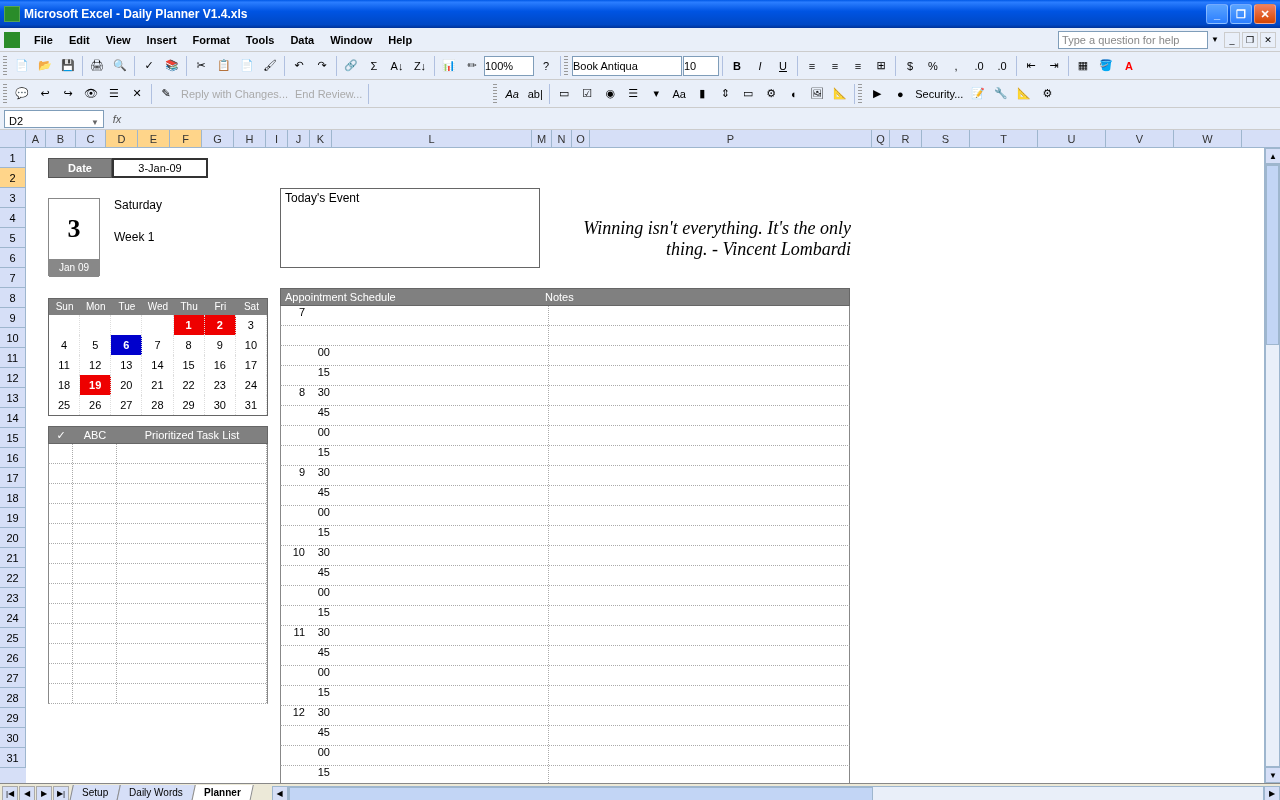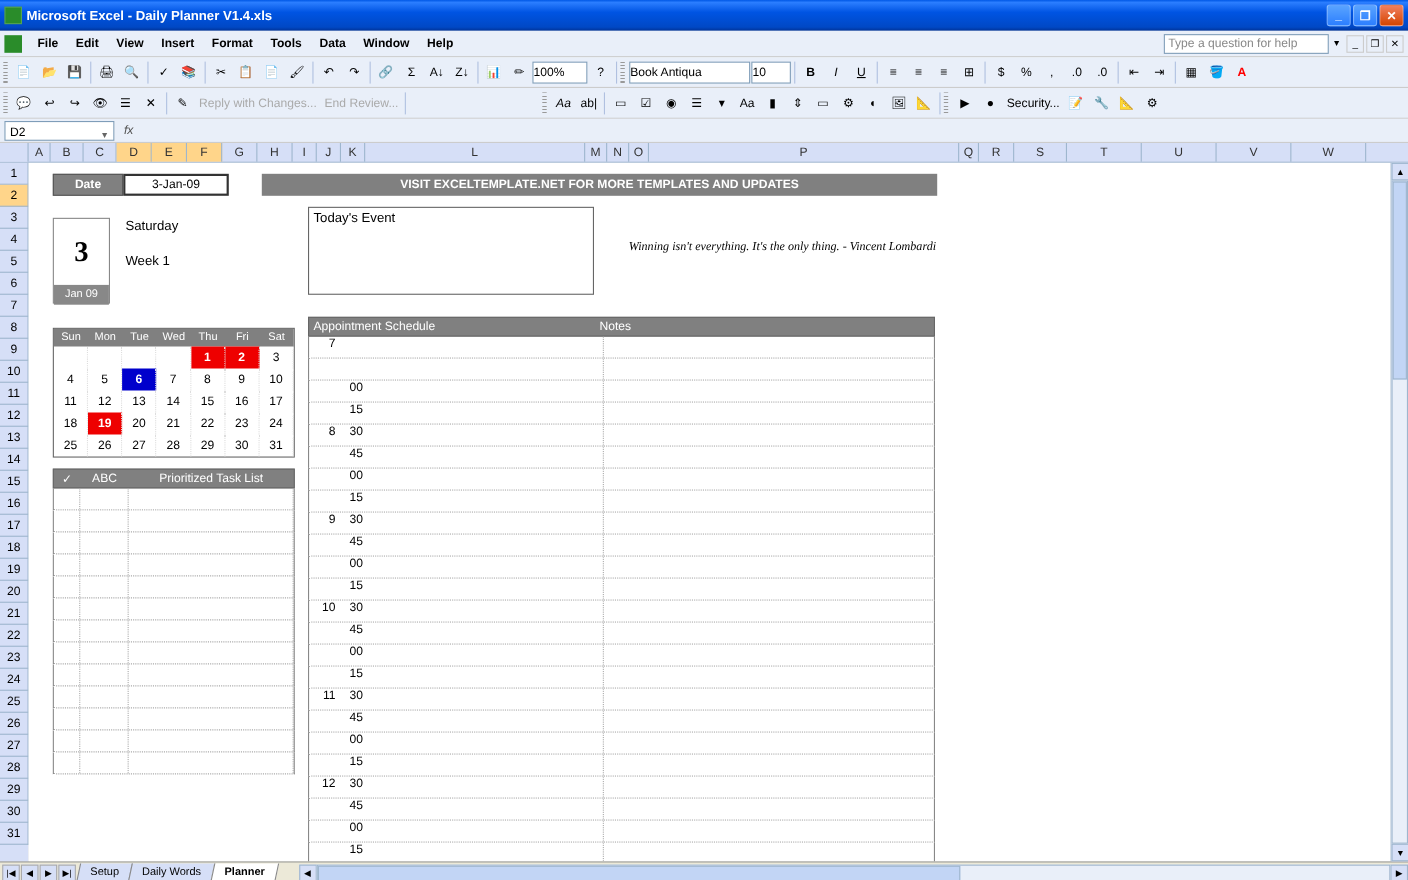--- a/index.html
+++ b/index.html
@@ -59,21 +59,21 @@
 .date-val { width: 96px; height: 20px; border: 2px solid #333; background: white; text-align: center; line-height: 16px; }
 .visit-banner { height: 20px; background: #808080; color: white; font-weight: bold; text-align: center; line-height: 20px; margin-left: 30px; width: 614px; font-size: 11px; }
 
 .daycard { display:flex; margin-top: 20px; }
 .bignum { width: 52px; height: 78px; border: 1px solid #888; text-align: center; }
 .bignum .n { font-size: 26px; font-weight: bold; font-family: "Times New Roman", serif; line-height: 60px; }
 .bignum .m { background: #888; color: white; font-size: 10px; height: 18px; line-height: 18px; }
 .dayinfo { margin-left: 14px; font-size: 12px; }
 .dayinfo div { margin-bottom: 18px; }
 .eventbox { position:absolute; left: 232px; top: 30px; width: 260px; height: 80px; border: 1px solid #666; padding: 2px 4px; font-size: 12px; }
-.quote { position:absolute; left: 505px; top: 60px; width: 298px; text-align: right; font-style: italic; font-family: "Times New Roman", serif; font-size: 11px; }
+.quote { position:absolute; left: 505px; top: 60px; width: 298px; text-align: right; font-style: italic; font-family: "Times New Roman", serif; font-size: 18px; }
 
 .miniCal { margin-top: 22px; width: 220px; border: 1px solid #666; }
 .miniCal .hdr { display:flex; background:#808080; color:white; }
 .miniCal .hdr div { flex:1; text-align:center; font-size:10px; height:16px; line-height:16px; }
 .miniCal .wk { display:flex; }
 .miniCal .wk div { flex:1; text-align:center; font-size:11px; height:20px; line-height:20px; border-right:1px dotted #ddd; }
 .miniCal .d-red { background:#e00; color:white; font-weight:bold; }
 .miniCal .d-blue { background:#00c; color:white; font-weight:bold; }
 
 .tasklist { margin-top: 10px; width: 220px; }
@@ -321,21 +321,20 @@
       <div class="rowhdr">28</div>
       <div class="rowhdr">29</div>
       <div class="rowhdr">30</div>
       <div class="rowhdr">31</div>
     </div>
   <div class="sheet">
     <div class="planner">
       <div class="daterow">
         <div class="date-lbl">Date</div>
         <div class="date-val">3-Jan-09</div>
-        <div class="visit-banner">VISIT EXCELTEMPLATE.NET FOR MORE TEMPLATES AND UPDATES</div>
       </div>
       <div class="daycard">
         <div class="bignum">
           <div class="n">3</div>
           <div class="m">Jan 09</div>
         </div>
         <div class="dayinfo">
           <div>Saturday</div>
           <div>Week 1</div>
         </div>

